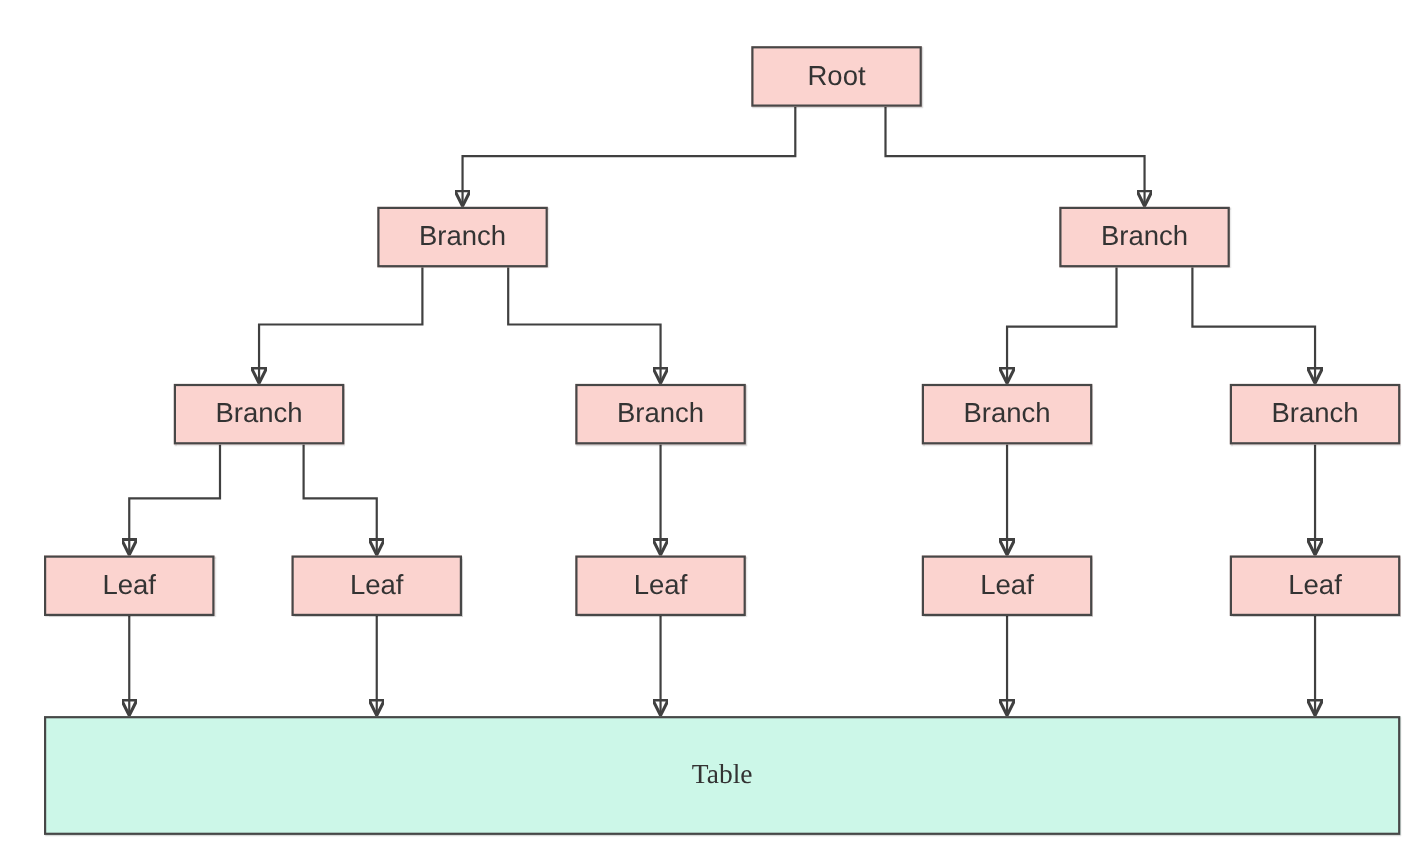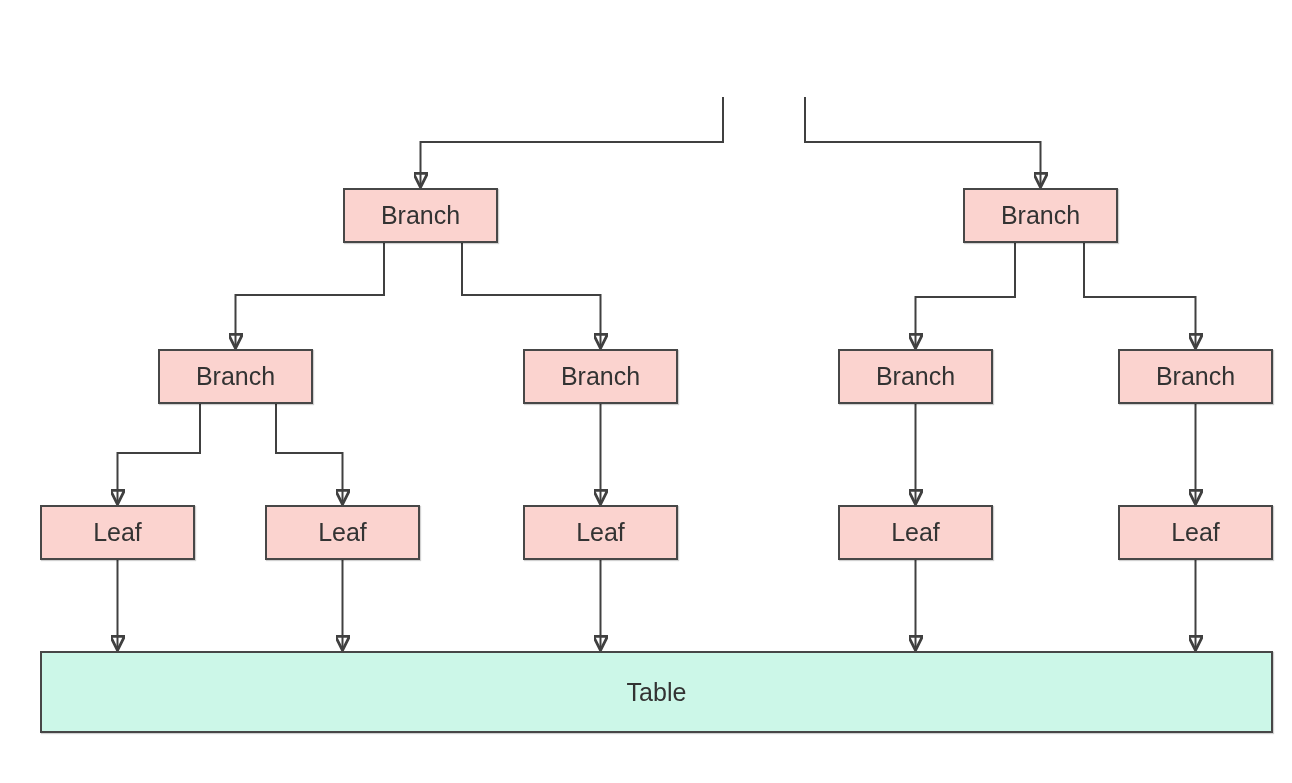--- a/index.html
+++ b/index.html
@@ -40,29 +40,30 @@
     font-size: 25px;
     color: var(--text, #333333);
     box-shadow: 1px 1px 1px rgba(0,0,0,0.18);
   }
   .table-node {
     position: absolute;
     box-sizing: border-box;
     left: 40px;
     top: 651px;
     width: 1233px;
-    height: 82px;
+    height: 108px;
     background: var(--table-fill, #ccf7e8);
     border: 2px solid var(--border, #474747);
     display: flex;
     align-items: center;
     justify-content: center;
     font-size: 25px;
     color: var(--text, #333333);
     box-shadow: 1px 1px 1px rgba(0,0,0,0.18);
+    font-family: Liberation Serif, serif;
   }
   #n-root      { left: 683px;  top: 42px;  }
   #n-branch-l  { left: 343px;  top: 188px; }
   #n-branch-r  { left: 963px;  top: 188px; }
   #n-branch-ll { left: 158px;  top: 349px; }
   #n-branch-lr { left: 523px;  top: 349px; }
   #n-branch-rl { left: 838px;  top: 349px; }
   #n-branch-rr { left: 1118px; top: 349px; }
   #n-leaf-1    { left: 40px;   top: 505px; }
   #n-leaf-2    { left: 265px;  top: 505px; }
@@ -92,20 +93,23 @@
     <path marker-end="url(#arrow)" d="M600.5,404 V503"></path>
     <path marker-end="url(#arrow)" d="M915.5,404 V503"></path>
     <path marker-end="url(#arrow)" d="M1195.5,404 V503"></path>
     <path marker-end="url(#arrow)" d="M117.5,560 V649"></path>
     <path marker-end="url(#arrow)" d="M342.5,560 V649"></path>
     <path marker-end="url(#arrow)" d="M600.5,560 V649"></path>
     <path marker-end="url(#arrow)" d="M915.5,560 V649"></path>
     <path marker-end="url(#arrow)" d="M1195.5,560 V649"></path>
   </svg>
 
+  <div class="node" id="n-root">
+    <span>Root</span>
+  </div>
 
   <div class="node" id="n-branch-l">
     <span>Branch</span>
   </div>
   <div class="node" id="n-branch-r">
     <span>Branch</span>
   </div>
 
   <div class="node" id="n-branch-ll">
     <span>Branch</span>

